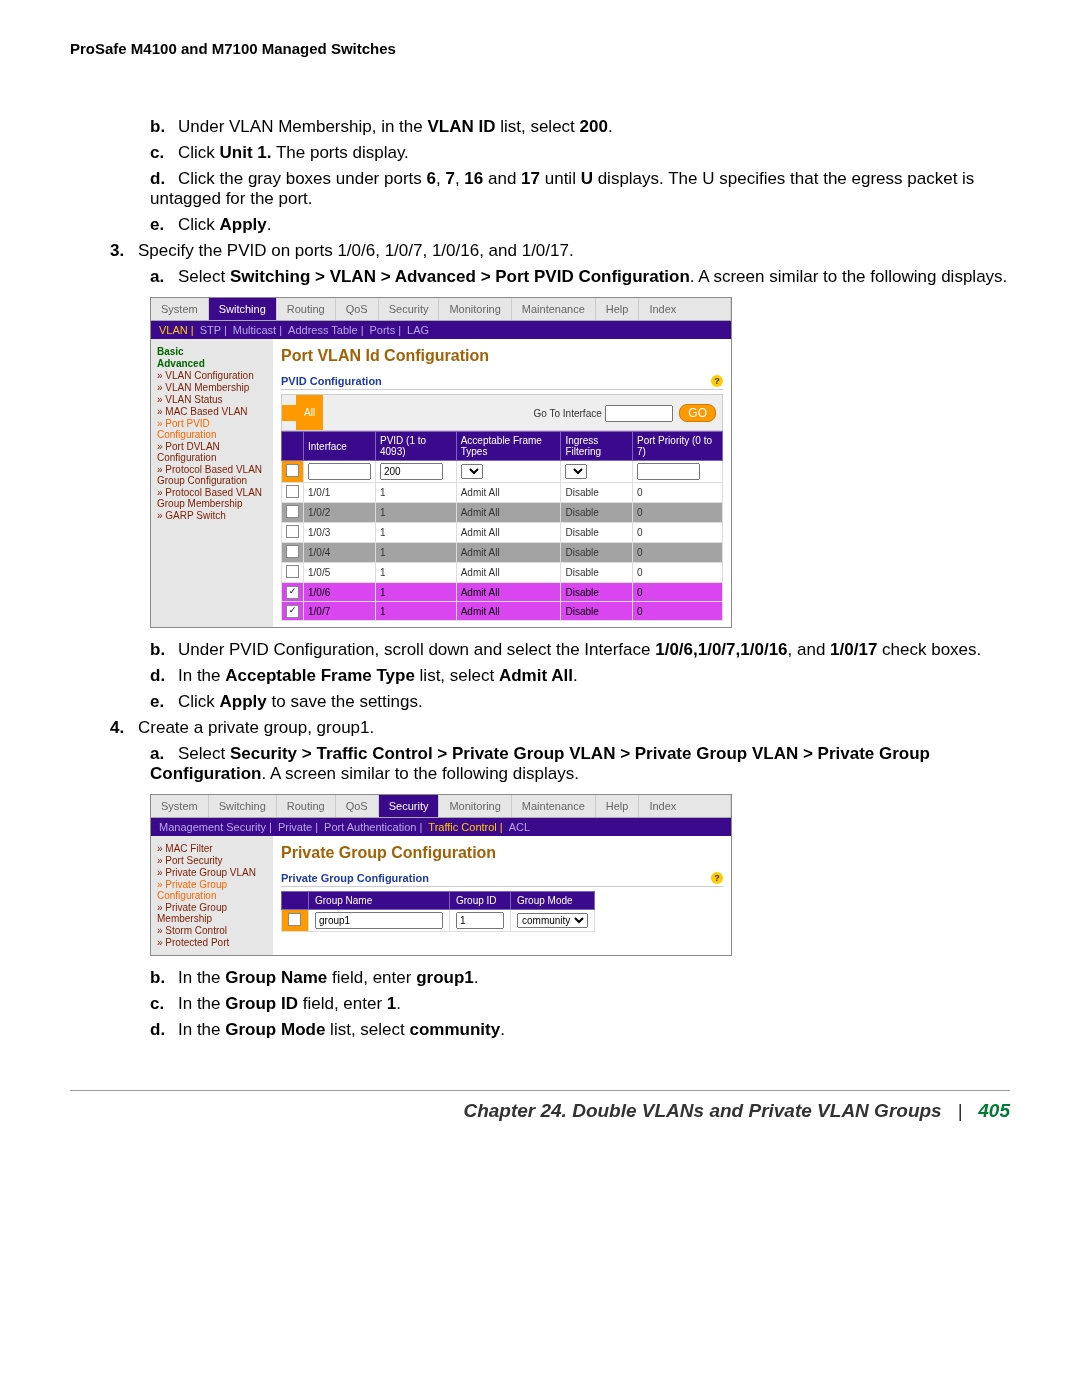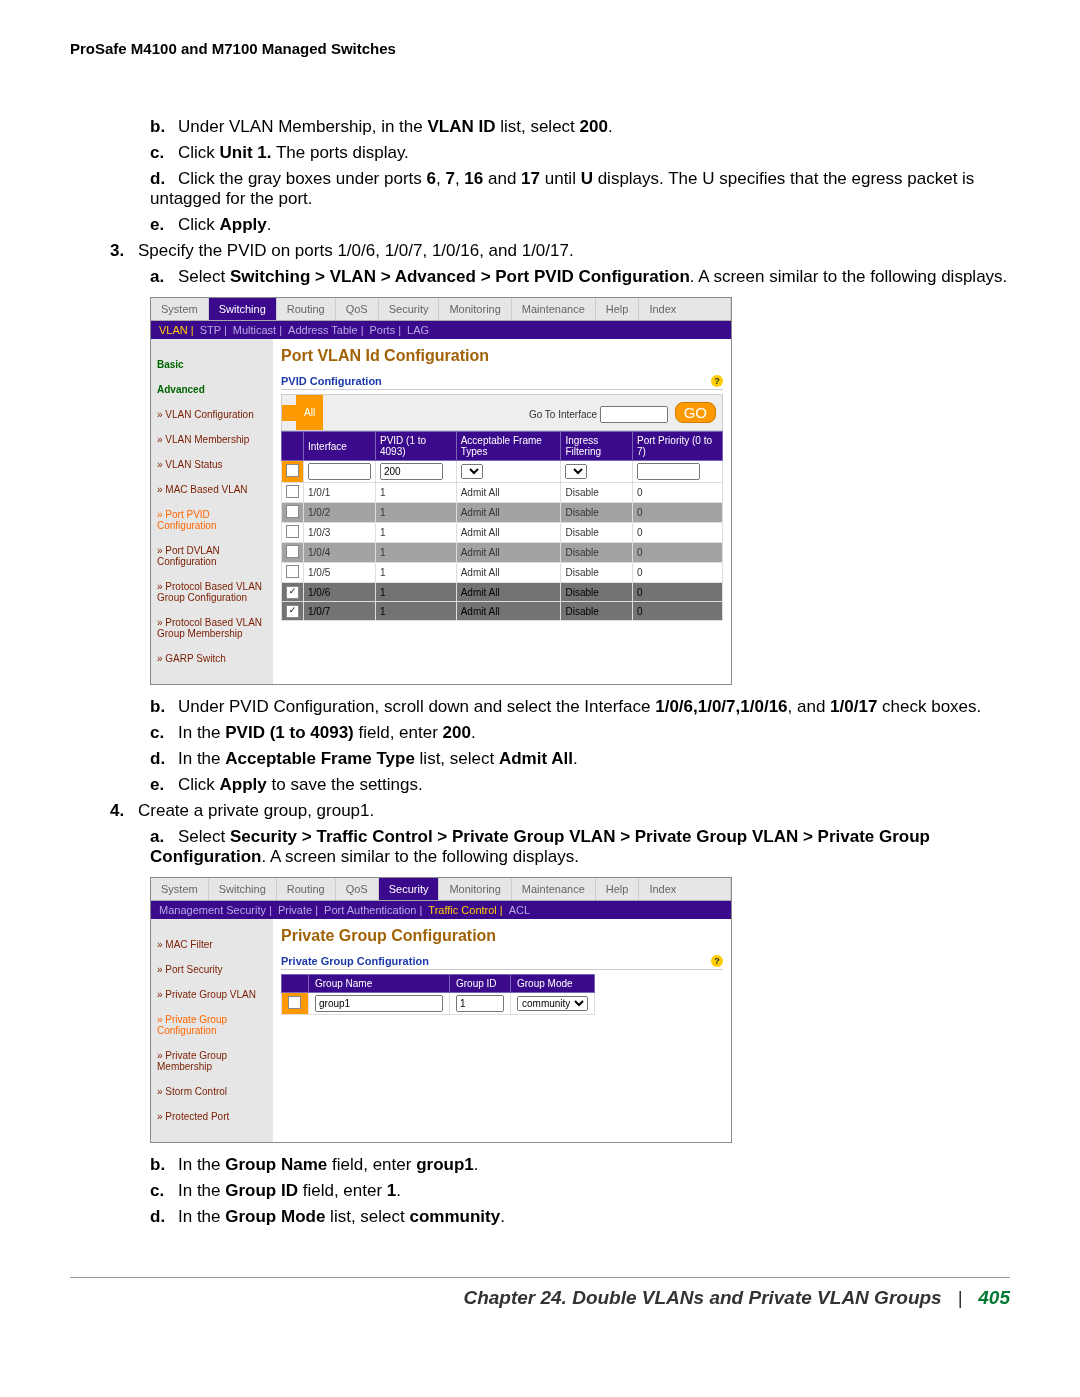--- a/index.html
+++ b/index.html
@@ -75,21 +75,21 @@
   .subnav .dim { color: #b9a8e8; }
   .body {
     display: flex;
   }
   .side {
     width: 110px;
     background: #e6e6e6;
     padding: 6px 6px;
     font-size: 10px;
   }
-  .side a { display: block; color: #7a1c00; text-decoration: none; margin: 14px 0; }
+  .side a { display: block; color: #7a1c00; text-decoration: none; margin: 1px 0; }
   .side .grp { color: #006600; font-weight: bold; }
   .side .sel { color: #ff6600; }
   .main {
     flex: 1;
     padding: 6px 8px;
   }
   .main h4 {
     color: #a16207;
     font-size: 16px;
     font-weight: bold;
@@ -111,30 +111,30 @@
   }
   .toolbar {
     display:flex;align-items:center;font-size:10px;
     border:1px solid #ccc;background:#eee;
   }
   .toolbar .allcell{background:#ff9900;color:#fff;padding:12px 8px;}
   .toolbar .gotocell{margin-left:auto;padding:2px 6px;}
   .toolbar input{font-size:10px;width:60px;}
   .toolbar button{
     background:#ff9900;border:1px solid #cc7a00;color:#fff;
-    font-size:15px;padding:1px 8px;border-radius:8px;margin-left:4px;
+    font-size:12px;padding:1px 8px;border-radius:8px;margin-left:4px;
   }
   table.grid{border-collapse:collapse;width:100%;font-size:10px;}
   table.grid th{
     background:#3b0a8c;color:#fff;text-align:left;padding:3px 4px;
     border:1px solid #7a63b8;font-weight:normal;
   }
   table.grid td{padding:2px 4px;border:1px solid #ddd;}
   table.grid tr.alt td{background:#a3a3a3;}
-  table.grid tr.sel td{background:#737373;color:#000;}
+  table.grid tr.sel td{background:#d946ef;color:#000;}
   .chk{display:inline-block;width:11px;height:11px;border:1px solid #888;background:#fff;}
   .chk.on::after{content:"✓";font-size:9px;line-height:9px;display:block;text-align:center;}
   .inputcell{width:55px;font-size:10px;}
   select.fake{font-size:10px;}
 
   
   table.grid2 th{background:#3b0a8c;color:#fff;padding:3px 6px;border:1px solid #7a63b8;font-weight:normal;text-align:left;font-size:10px;}
   table.grid2 td{padding:2px 6px;border:1px solid #ddd;font-size:10px;}
 
   hr.footrule{border:none;border-top:1px solid #999;margin-top:50px;}
@@ -293,23 +293,20 @@
           </table>
         </div>
       </div>
     </div>
   </li>
 
   <li class="indent2">
       <p><span class="sub-num">b.</span><span>Under PVID Configuration, scroll down and select the Interface </span><span class="bold">1/0/6,1/0/7,1/0/16</span><span>, and </span><span class="bold">1/0/17</span><span> check boxes.</span></p>
     </li>
   <li class="indent2">
-      <p><span class="sub-num">c.</span><span>In the </span><span class="bold">PVID (1 to 4093)</span><span> field, enter </span><span class="bold">200</span><span>.</span></p>
-    </li>
-  <li class="indent2">
       <p><span class="sub-num">d.</span><span>In the </span><span class="bold">Acceptable Frame Type</span><span> list, select </span><span class="bold">Admit All</span><span>.</span></p>
     </li>
   <li class="indent2">
       <p><span class="sub-num">e.</span><span>Click </span><span class="bold">Apply</span><span> to save the settings.</span></p>
     </li>
 
   <li class="indent1">
       <p><span class="step-num">4.</span><span>Create a private group, group1.</span></p>
     </li>
   <li class="indent2">

